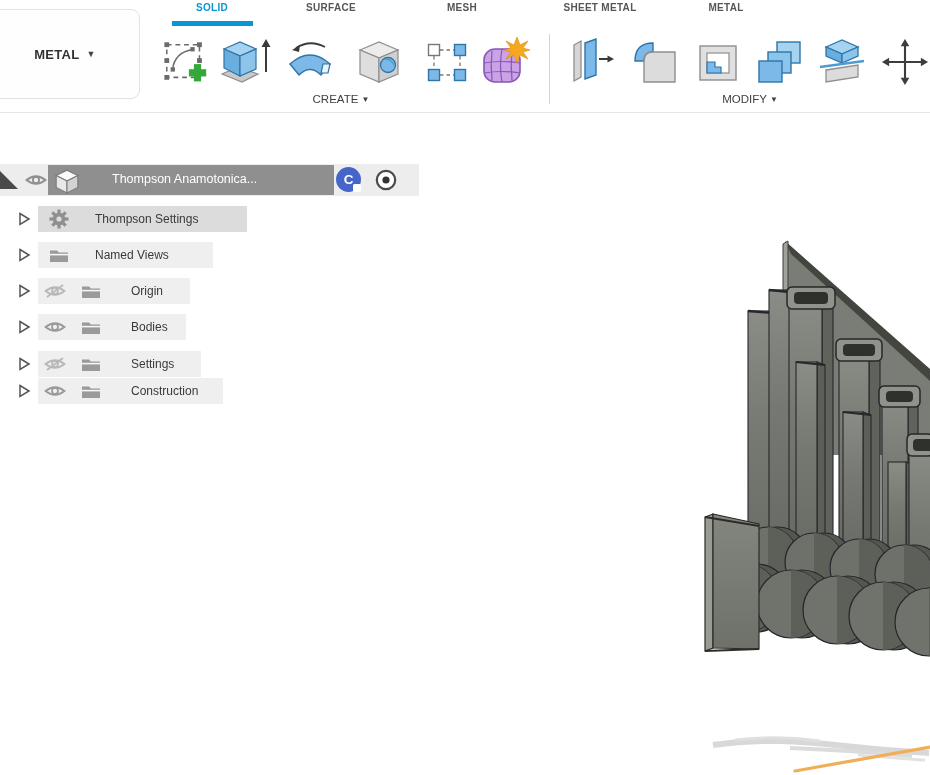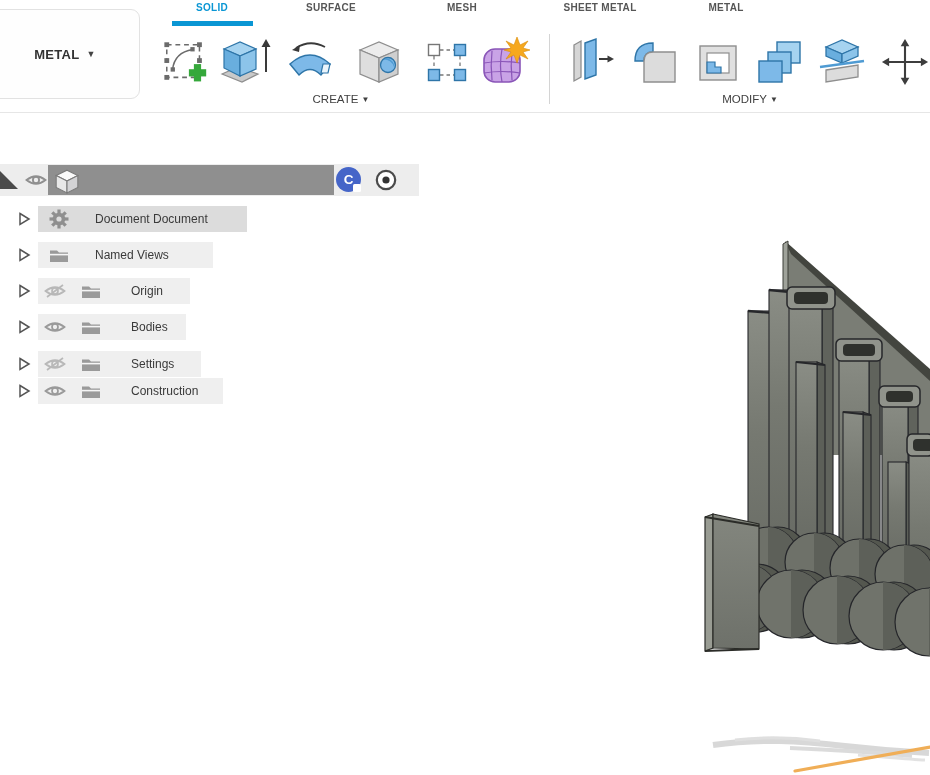--- a/index.html
+++ b/index.html
@@ -34,21 +34,21 @@
   #browser-title { position:absolute; left:5px; top:7px; font-size:12px; color:#4a4a4a; letter-spacing:.4px; }
   #browser-collapse { position:absolute; left:387px; top:5px; width:17px; height:17px; border-radius:50%;
                       background:#4d4d4d; }
   #browser-collapse::after { content:""; position:absolute; left:4px; top:7.5px; width:9px; height:2px; background:#fff; }
   #browser-grip { position:absolute; left:409px; top:5px; width:8px; height:18px; }
   #browser-grip i { position:absolute; top:0; width:2.5px; height:18px; background:#9a9a9a; display:block; }
   #browser-grip i.b { left:5px; width:1.5px; height:14px; top:2px; background:#b5b5b5; }
 
   #root-row { position:absolute; left:0; top:37px; width:419px; height:32px; background:#ededed; }
   #root-highlight { position:absolute; left:48px; top:1px; width:286px; height:30px; background:#8f8f8f; }
-  #root-label { position:absolute; left:64px; top:7px; font-size:12.5px; font-weight:bold; color:#ffffff; white-space:nowrap;margin-top:24px; }
+  #root-label { position:absolute; left:64px; top:7px; font-size:12.5px; font-weight:normal; color:#ffffff; white-space:nowrap; }
   #root-cube { position:absolute; left:6px; top:3px; }
   #cloud-badge { position:absolute; left:336px; top:3px; width:25px; height:25px; border-radius:50%;
                  background:#4565c8; color:#fff; font-size:13.5px; font-weight:bold;
                  display:flex; align-items:center; justify-content:center; }
   #cloud-badge::after { content:""; position:absolute; left:16.5px; top:16.5px; width:8px; height:8px;
                         background:#fff; border-radius:1.5px; }
   #root-target { position:absolute; left:374px; top:4px; }
   #root-expander { position:absolute; left:0px; top:7px; }
   #root-eye { position:absolute; left:25px; top:9px; }
 
@@ -379,21 +379,21 @@
         <rect x="0.5" y="8.4" width="4.5" height="3.2"></rect>
           <rect x="15" y="8.4" width="4.5" height="3.2"></rect>
         <rect x="8.4" y="0.5" width="3.2" height="4.5" transform="rotate(45 10 10)"></rect>
         <rect x="8.4" y="15" width="3.2" height="4.5" transform="rotate(45 10 10)"></rect>
         <rect x="0.5" y="8.4" width="4.5" height="3.2" transform="rotate(45 10 10)"></rect>
         <rect x="15" y="8.4" width="4.5" height="3.2" transform="rotate(45 10 10)"></rect>
         <circle cx="10" cy="10" r="6.3"></circle>
       </g>
       <circle cx="10" cy="10" r="2.6" fill="#dcdcdc"></circle>
     </svg>
-    <div class="row-label" style="left:95px">Document Document</div>
+    <div class="row-label" style="left:95px">Thompson Settings</div>
   </div>
 
   <div class="tree-row" style="top:151px">
     <svg class="expander" width="16" height="16" viewBox="0 0 16 16">
       <polygon points="4,2.5 13,8 4,13.5" fill="#ffffff" stroke="#555" stroke-width="1.5"></polygon>
       </svg>
     <div class="pill" style="width:152px"></div>
     <svg class="icon16" style="left:44px;top:6px" width="22" height="14" viewBox="0 0 22 14">
       <path d="M1.5,7 Q11,-0.5 20.5,7 Q11,14.5 1.5,7 Z" fill="none" stroke="#b8b8b8" stroke-width="1.7"></path>
       <circle cx="11" cy="7" r="3" fill="none" stroke="#b8b8b8" stroke-width="1.7"></circle>

